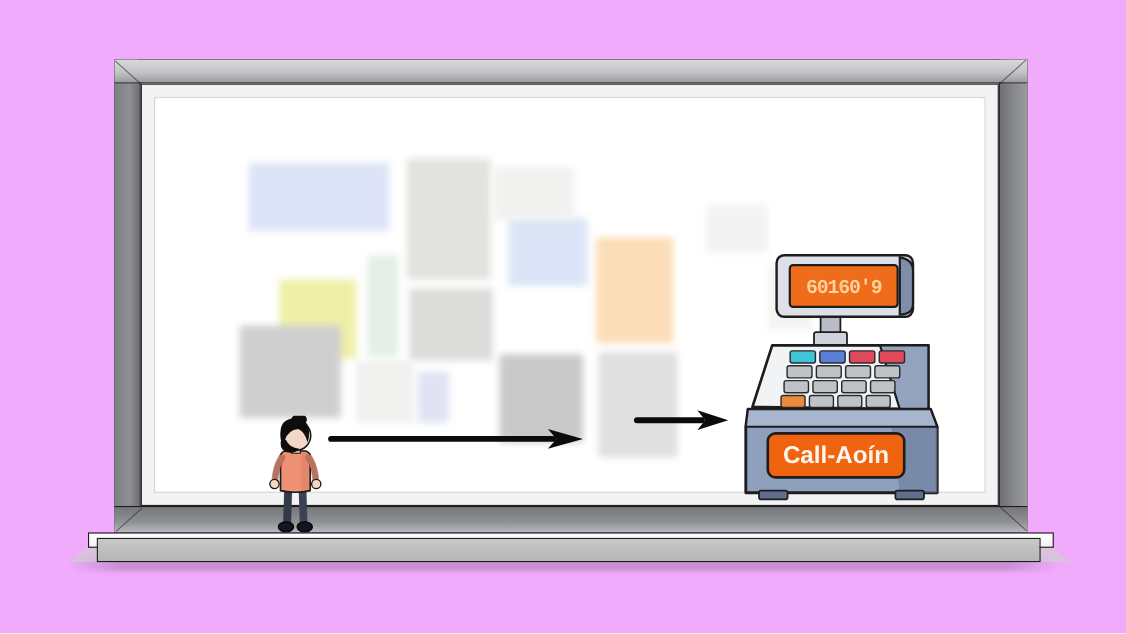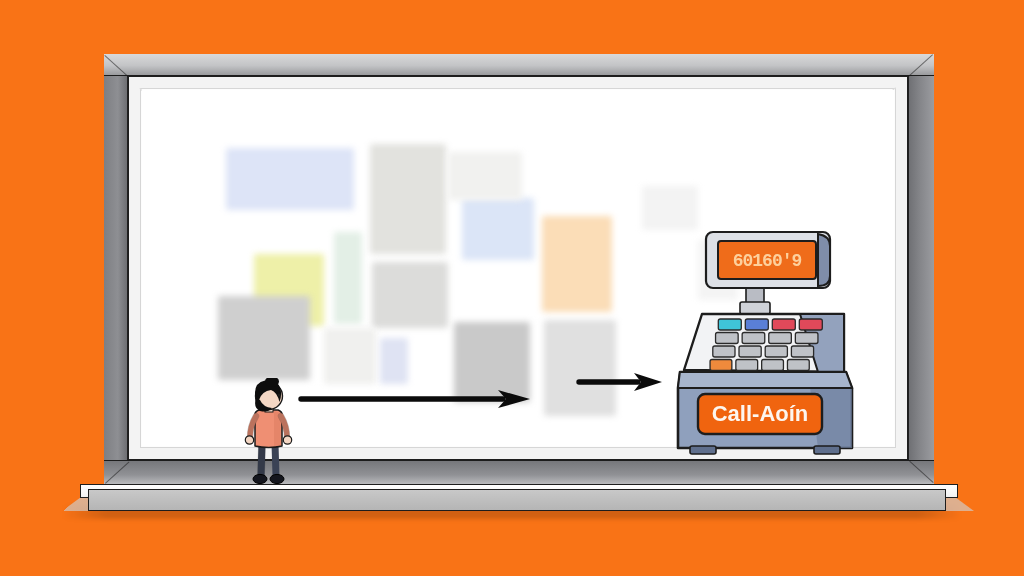--- a/index.html
+++ b/index.html
@@ -1,19 +1,19 @@
 <!DOCTYPE html>
 <html><head>
 <meta charset="utf-8">
 <style>
   html,body{margin:0;padding:0;background:#ffffff;}
   body{width:1024px;height:576px;overflow:hidden;position:relative;
        font-family:"Liberation Sans",sans-serif;}
 
-  #scene{position:absolute;inset:0;background:#f97316;}
+  #scene{position:absolute;inset:0;background:#f0abfc;}
 
   
   .sill-shadow{position:absolute;left:62px;top:505px;width:900px;height:14px;
       background:linear-gradient(90deg,rgba(0,0,0,0) 0%,rgba(0,0,0,.16) 5%,rgba(0,0,0,.16) 95%,rgba(0,0,0,0) 100%);
       filter:blur(2px);}
 
   
   .frame-outer{position:absolute;left:104px;top:54px;width:830px;height:430px;
       background:#8c8d90;border:1.6px solid #1a1a1a;
       box-sizing:border-box;}

